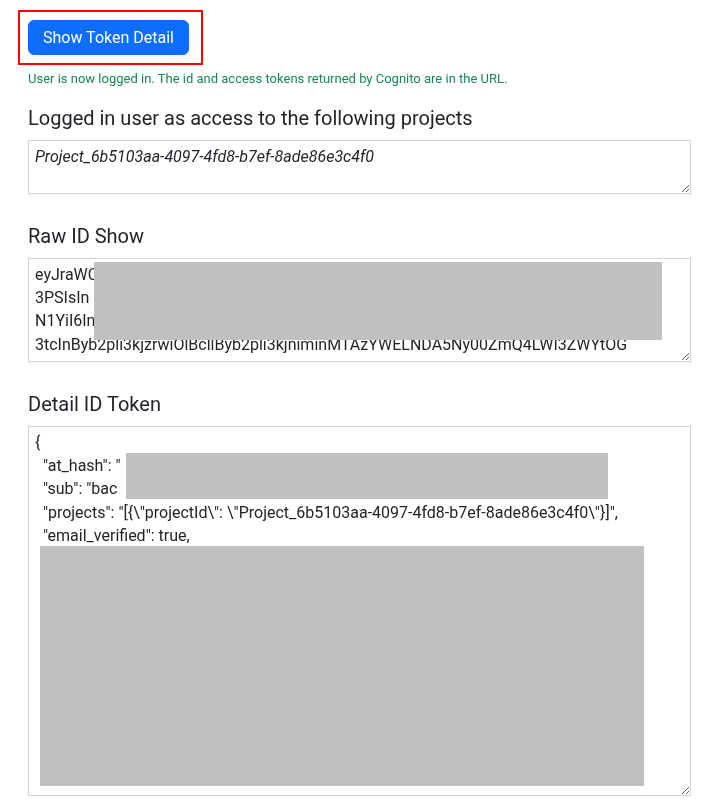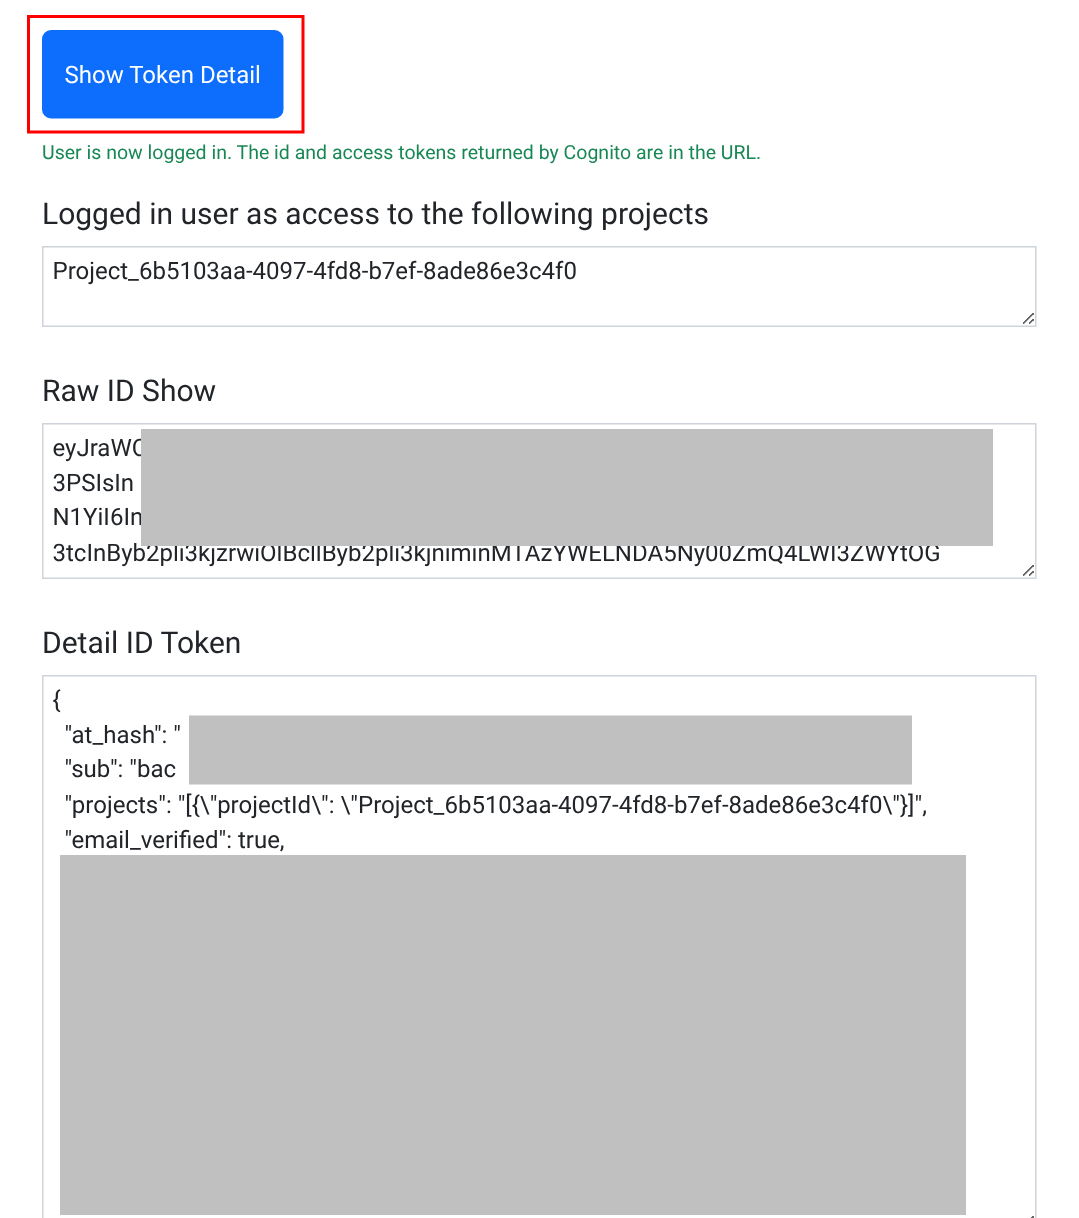--- a/index.html
+++ b/index.html
@@ -20,21 +20,21 @@
       display: inline-block;
       padding: 8px 12px 8px 8px;
       margin-left: -10px;
       margin-bottom: 6px;
     }
     .btn-primary {
       background-color: #0d6efd;
       color: #fff;
       border: 1px solid #0d6efd;
       border-radius: 6px;
-      padding: 19px 14px;
+      padding: 7px 14px;
       font-size: 16px;
       cursor: pointer;
       font-family: inherit;
     }
     .status-line {
       color: #198754;
       font-size: 13px;
       margin-bottom: 20px;
     }
     .section-label {
@@ -54,20 +54,21 @@
       font-size: 16px;
       padding: 4px 6px;
       resize: both;
       line-height: 1.45;
       color: #212529;
       background: #fff;
       overflow-y: scroll;
     }
     .ta-projects {
       height: 54px;
+      font-style: italic;
     }
     .ta-raw {
       height: 104px;
     }
     .ta-decoded {
       height: 370px;
     }
     .redact {
       position: absolute;
       background: #c0c0c0;

